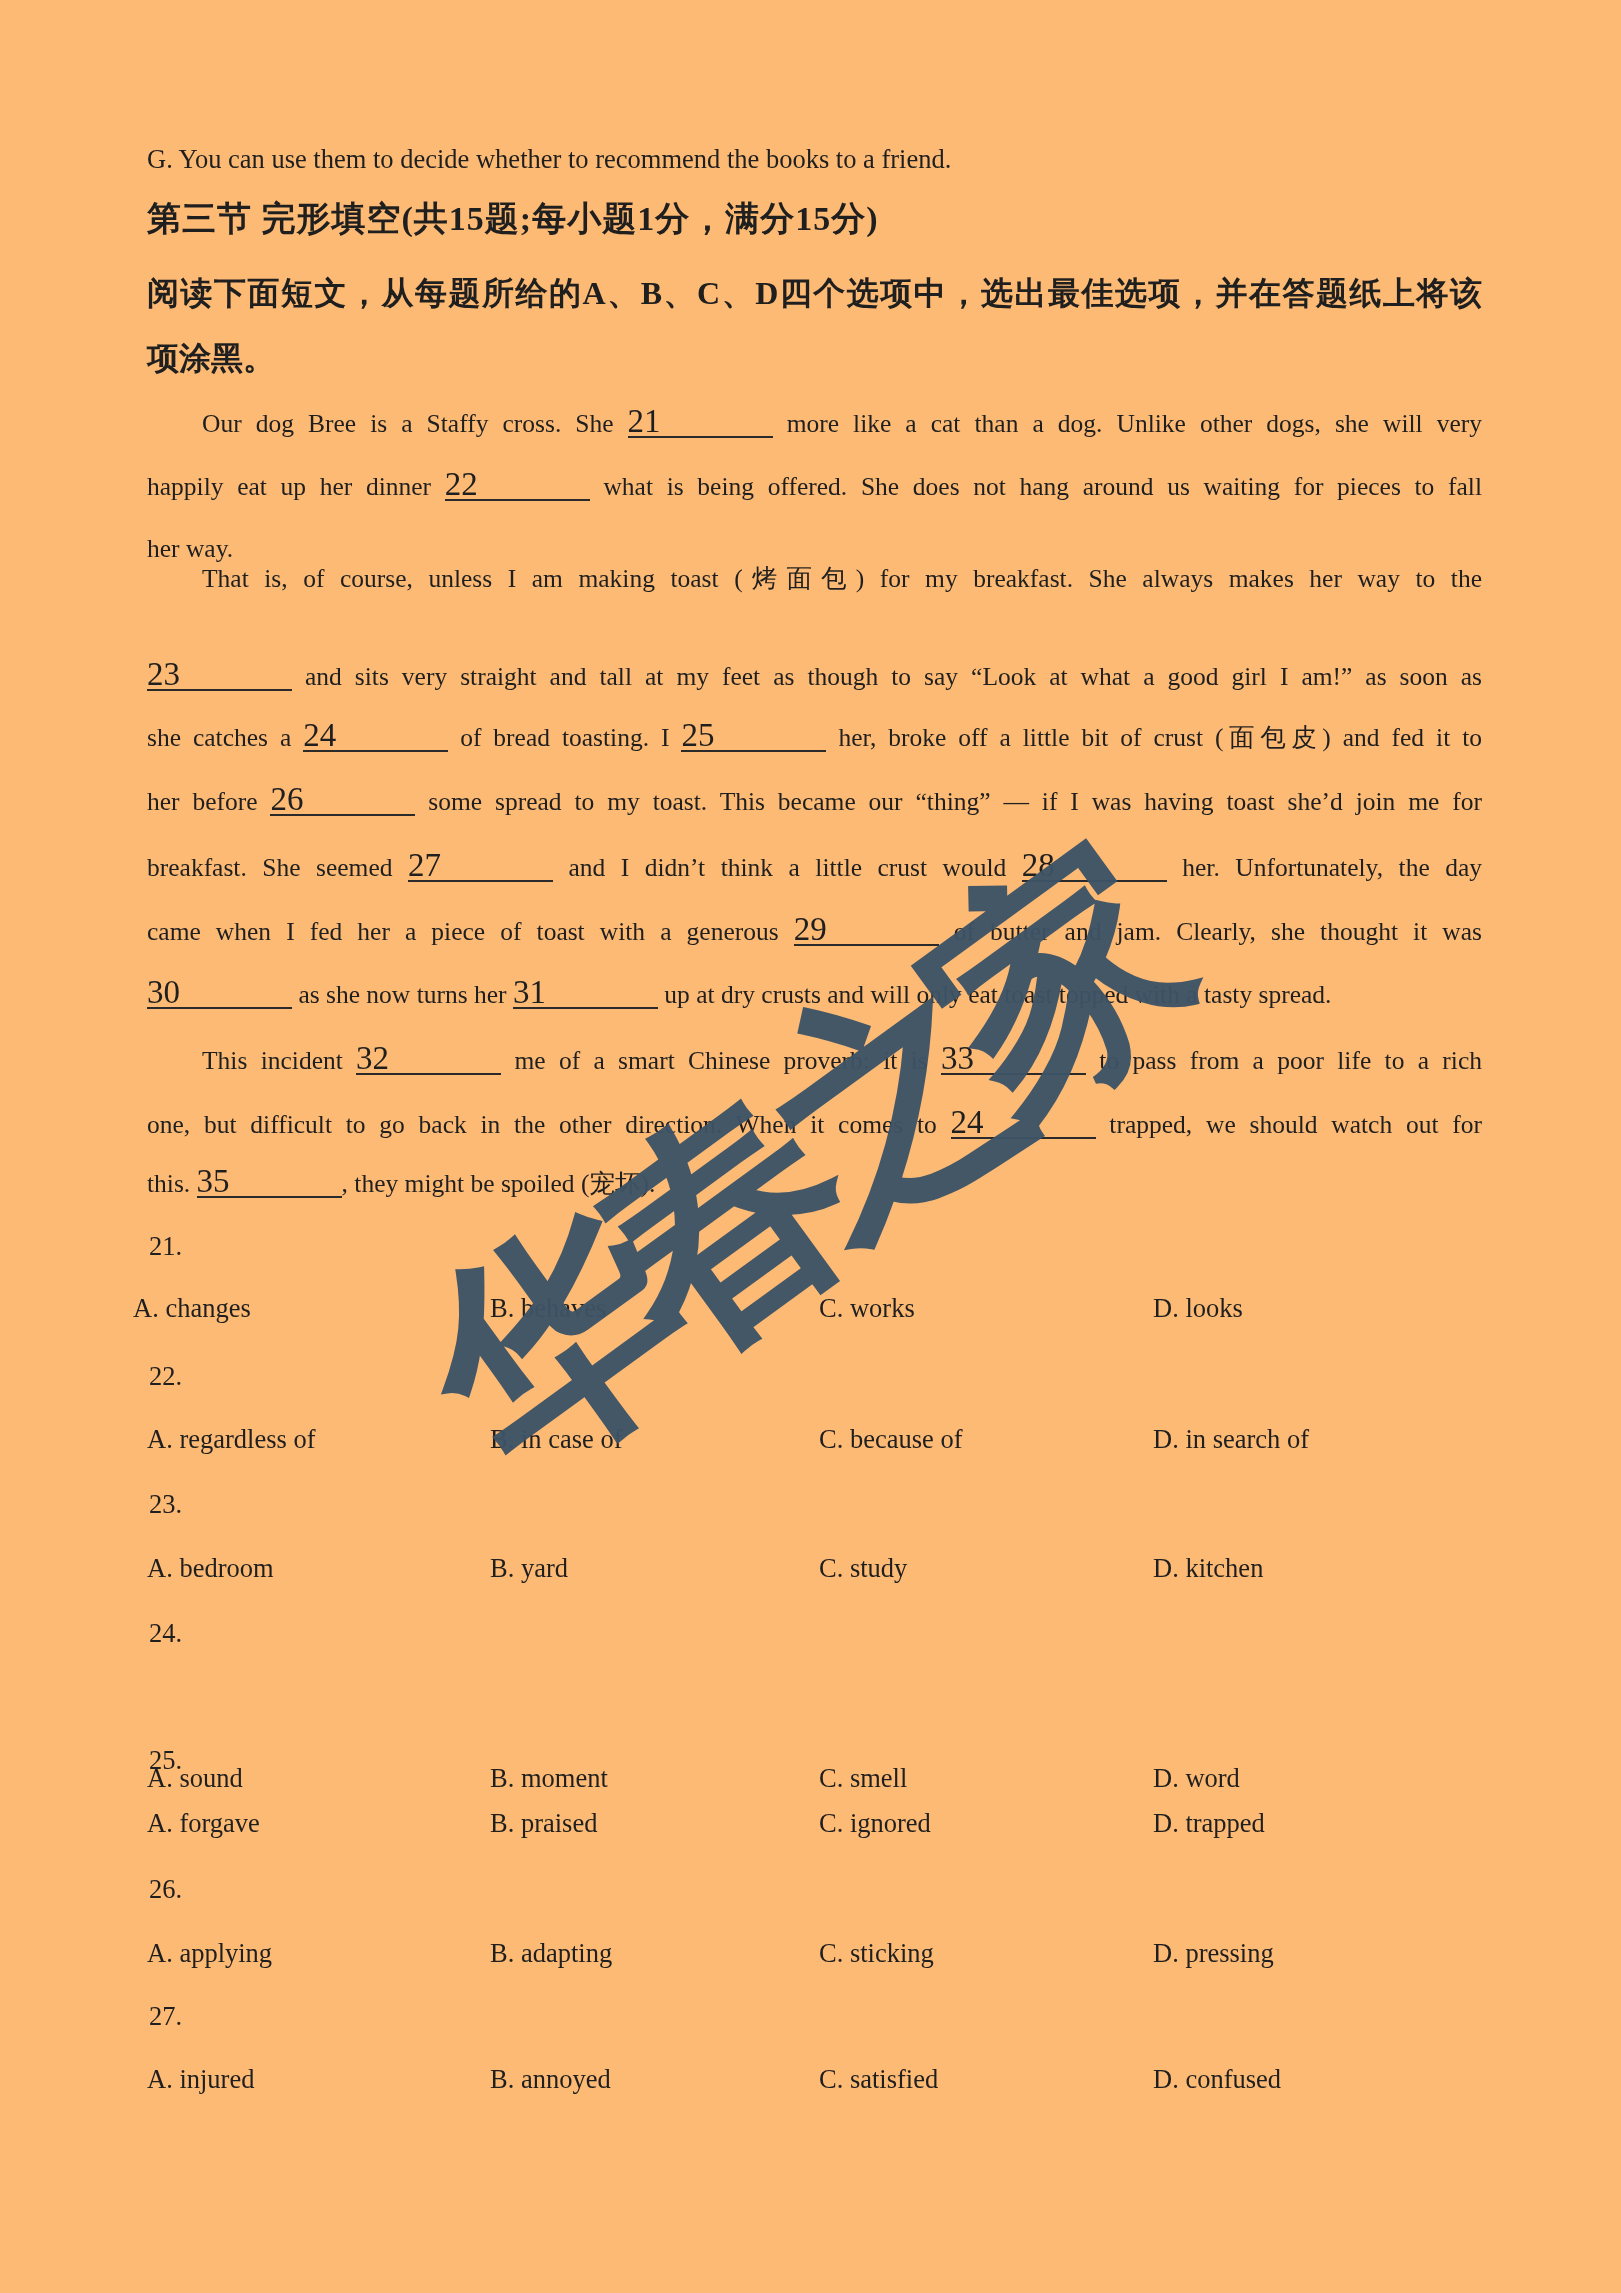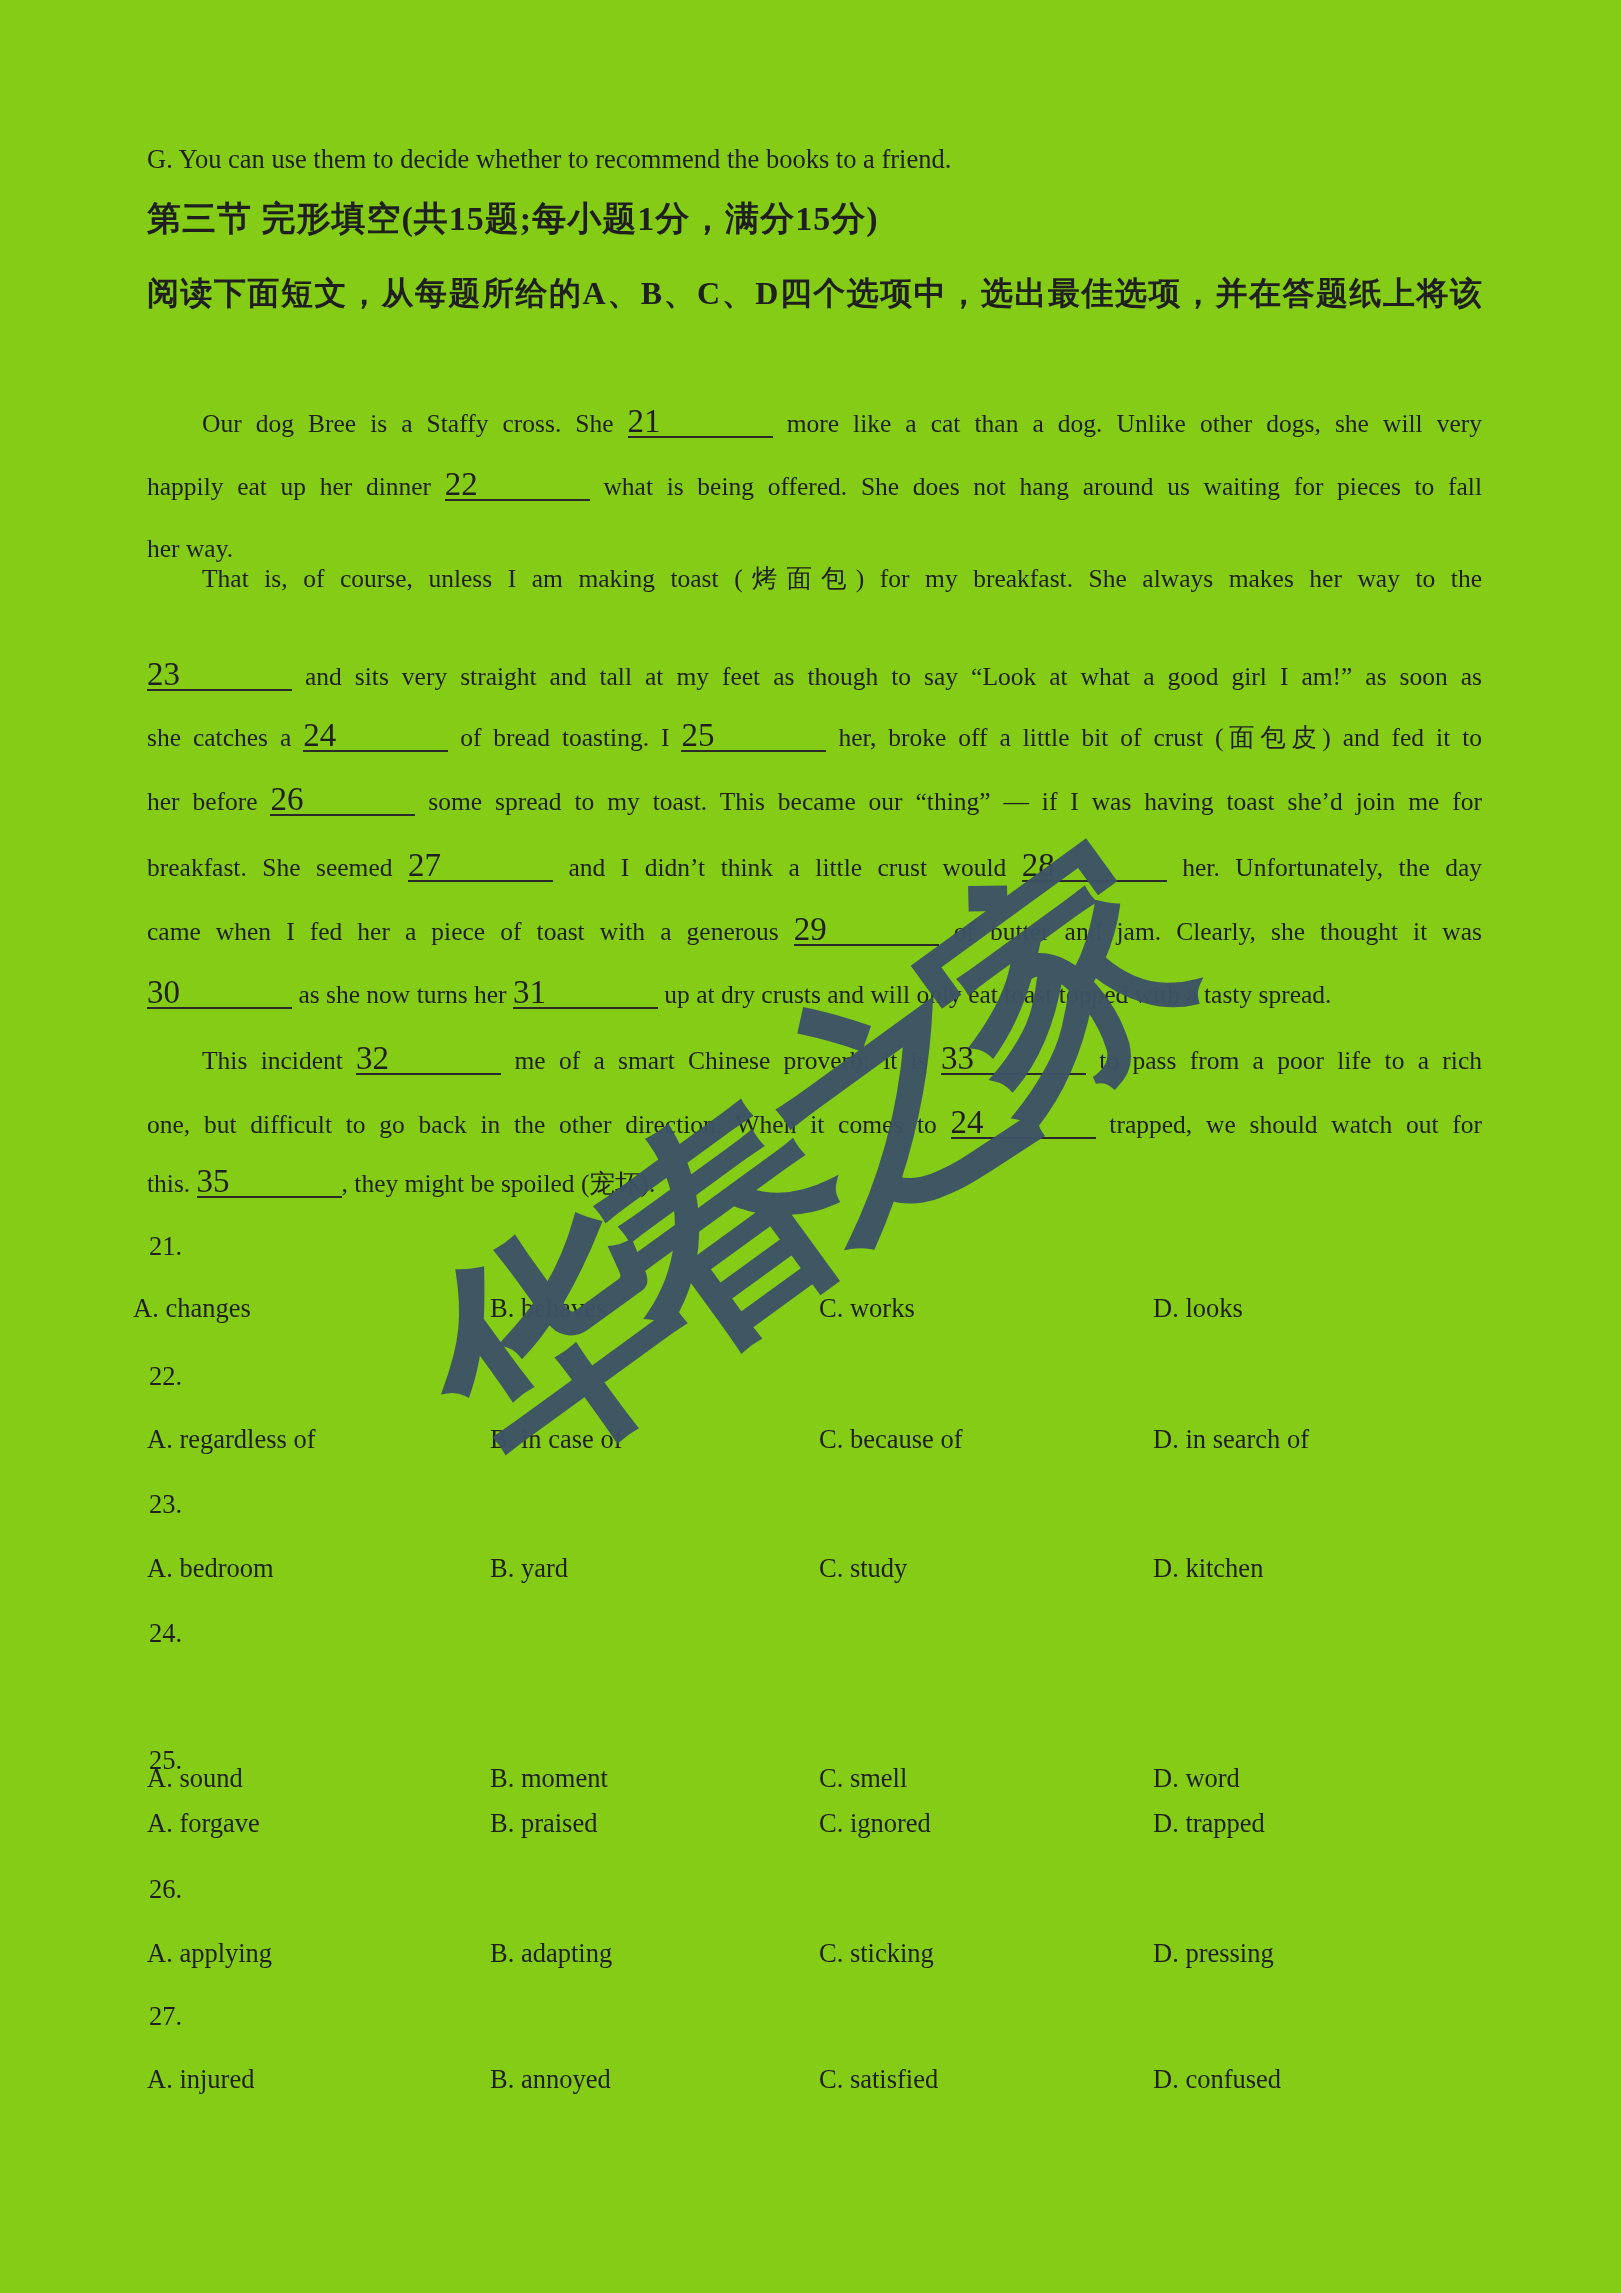--- a/index.html
+++ b/index.html
@@ -86,28 +86,29 @@
     letter-spacing:-37px;
     opacity:.96;
     z-index:5;
     pointer-events:none;
     user-select:none;
   }
 </style>
 </head>
 <body>
 
-<div class="page" style="background: #84cc16; color: rgb(31, 31, 31);">
+<div class="page" style="background: #fdba74; color: rgb(31, 31, 31);">
 
   <div class="tline gline" style="top:140px">G. You can use them to decide whether to recommend the books to a friend.</div>
 
   <div class="tline heading" style="top:196px">第三节 完形填空(共15题;每小题1分，满分15分)</div>
 
   <div class="tline instr" style="top:272px;text-align:justify;text-align-last:justify;white-space:normal;height:45px;overflow:hidden;">阅读下面短文，从每题所给的A、B、C、D四个选项中，选出最佳选项，并在答题纸上将该</div>
 
+  <div class="tline instr" style="top:337px">项涂黑。</div>
 
   <div id="passage">
       <div class="pline indent" style="top: 404px;"><span>Our dog Bree is a Staffy cross. She </span><span class="blank">21</span><span> more like a cat than a dog. Unlike other dogs, she will very</span></div>
       <div class="pline" style="top: 467px;"><span>happily eat up her dinner </span><span class="blank">22</span><span> what is being offered. She does not hang around us waiting for pieces to fall</span></div>
       <div class="pline final" style="top: 529px;"><span>her way.</span></div>
       <div class="pline indent" style="top: 559px;"><span>That is, of course, unless I am making toast (烤面包) for my breakfast. She always makes her way to the</span></div>
       <div class="pline" style="top: 657px;"><span class="blank">23</span><span> and sits very straight and tall at my feet as though to say “Look at what a good girl I am!” as soon as</span></div>
       <div class="pline" style="top: 718px;"><span>she catches a </span><span class="blank">24</span><span> of bread toasting. I </span><span class="blank">25</span><span> her, broke off a little bit of crust (面包皮) and fed it to</span></div>
       <div class="pline" style="top: 782px;"><span>her before </span><span class="blank">26</span><span> some spread to my toast. This became our “thing” — if I was having toast she’d join me for</span></div>
       <div class="pline" style="top: 848px;"><span>breakfast. She seemed </span><span class="blank">27</span><span> and I didn’t think a little crust would </span><span class="blank">28</span><span> her. Unfortunately, the day</span></div>

